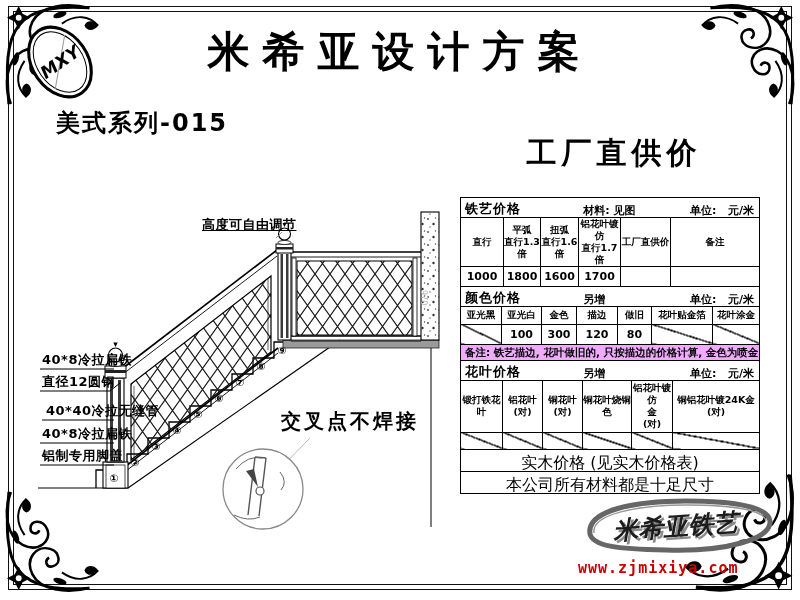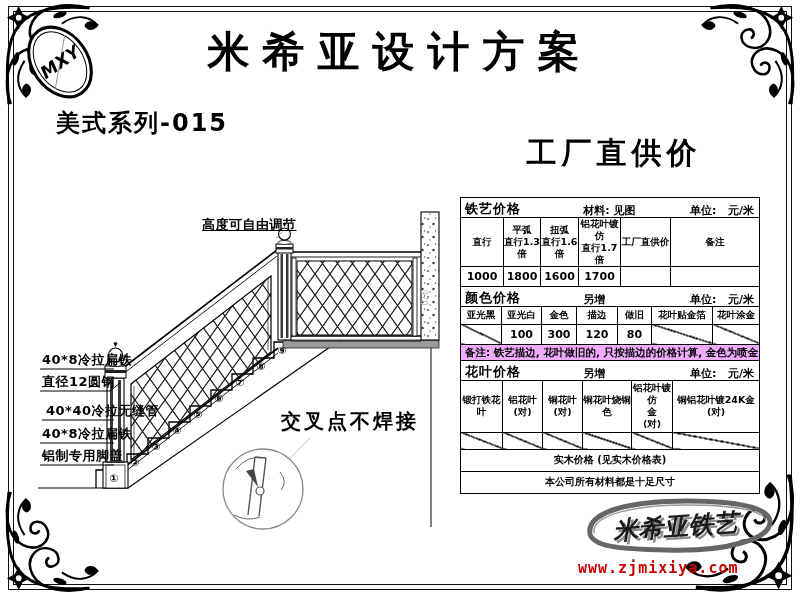--- a/index.html
+++ b/index.html
@@ -46,21 +46,21 @@
   .ptable { border-collapse:collapse; width:100%; table-layout:fixed; margin-top:-1px; background:#fff; }
   .ptable td { border:1px solid #000; text-align:center; vertical-align:middle; padding:0; overflow:hidden; }
   .th { font-weight:bold; font-size:9.5px; line-height:1.25; white-space:pre-line; }
   .tv { font-weight:600; font-size:11px; }
   .slash { background:linear-gradient(to top right,
             transparent calc(50% - 0.7px), #000 calc(50% - 0.7px),
             #000 calc(50% + 0.7px), transparent calc(50% + 0.7px)); }
   .note-row { border:1px solid #000; margin-top:-1px; height:17px; box-sizing:border-box;
               font-size:10.5px; font-weight:bold; padding:1px 0 0 4px; background:#f0abfc; }
   .foot-row { border:1px solid #000; margin-top:-1px; height:23px; box-sizing:border-box;
-              font-size:10px; font-weight:bold; text-align:center; padding-top:3px; background:#fff; }
+              font-size:16px; font-weight:normal; text-align:center; padding-top:3px; background:#fff; }
 
   
   .logo-svg { position:absolute; left:576px; top:494px; width:200px; height:62px; z-index:4; }
   .website { position:absolute; left:578px; top:559px; width:210px; z-index:5;
              font-family:"DejaVu Sans Mono",monospace; font-size:15px; font-weight:bold;
              color:#c80000; letter-spacing:1px; }
 </style>
 </head>
 <body>
 

